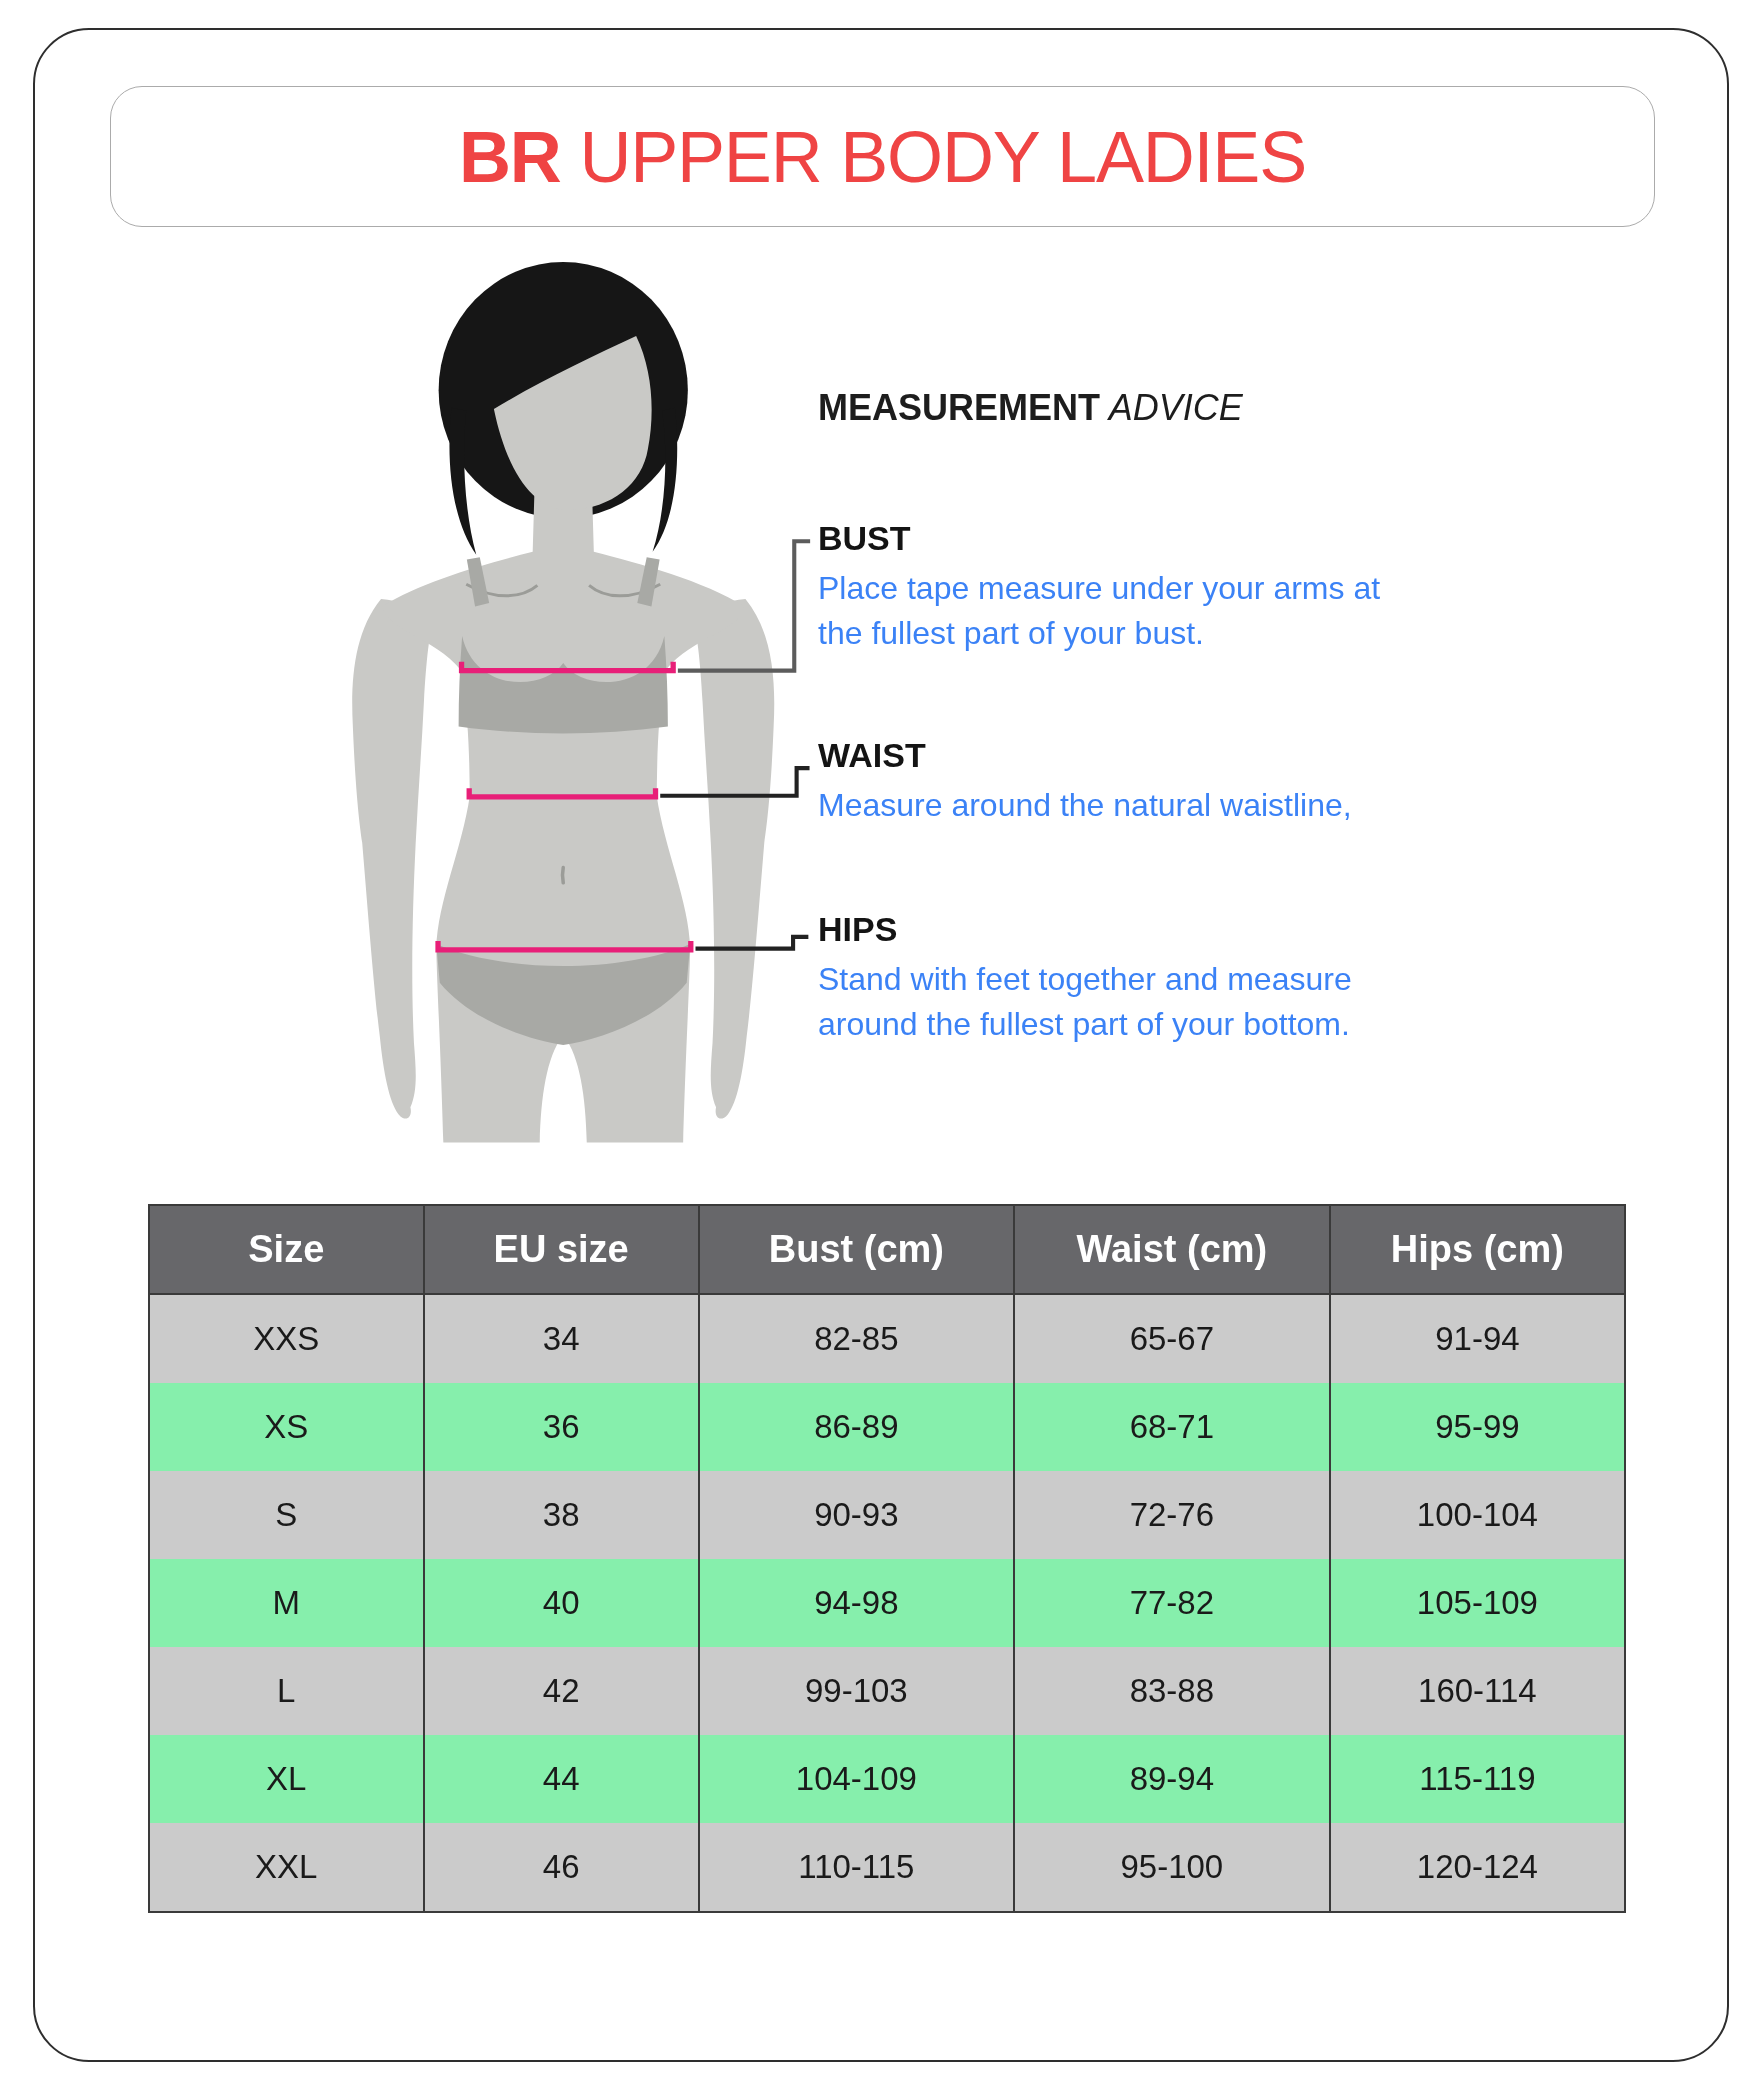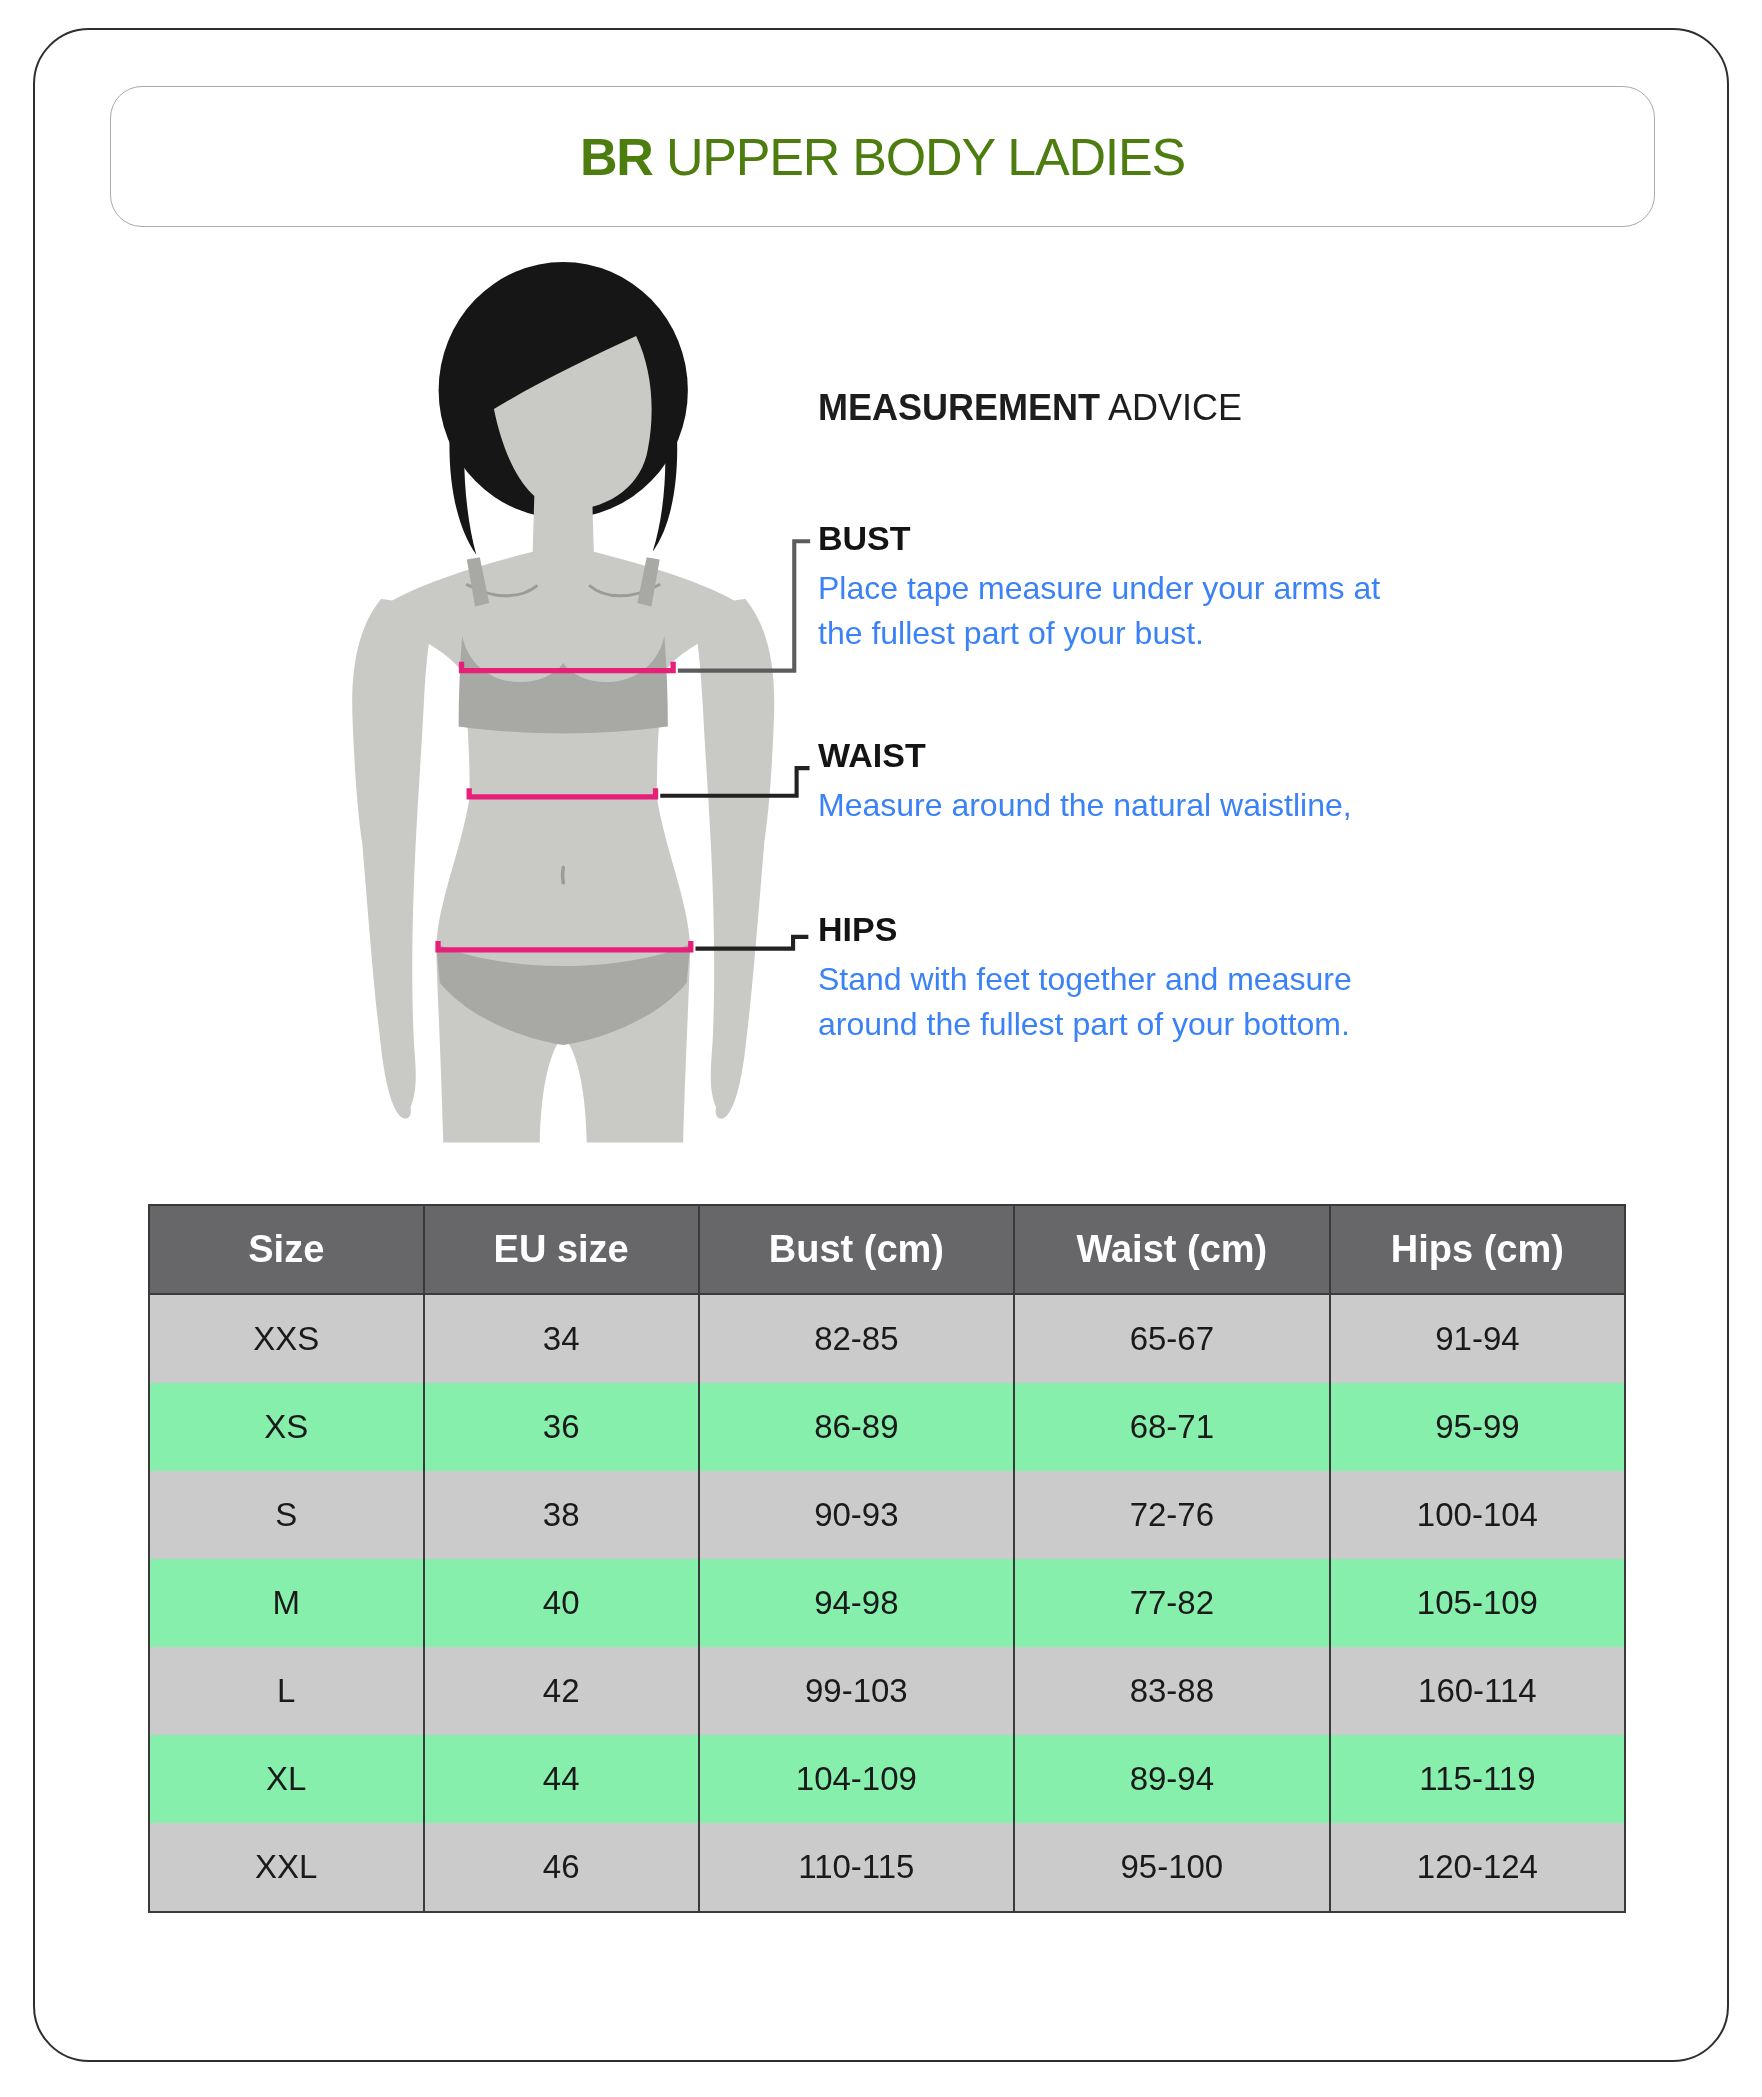--- a/index.html
+++ b/index.html
@@ -10,32 +10,32 @@
   #card{
     position:absolute;left:33px;top:28px;width:1692px;height:2030px;
     border:2.4px solid #2e2e2e;border-radius:56px;background:#ffffff;
   }
   #title-box{
     position:absolute;left:75px;top:56px;width:1543px;height:139px;
     border:1.8px solid #ababab;border-radius:32px;
     display:flex;align-items:center;justify-content:center;
   }
   #title-box .title{
-    font-size:52px;letter-spacing:-1.2px;color:#4d7c0f;white-space:pre;
+    font-size:72px;letter-spacing:-1.2px;color:#ef4444;white-space:pre;
   }
   #title-box .brand{font-weight:800;}
   #title-box .rest{font-weight:400;}
 
   
   #figure-svg{position:absolute;left:293px;top:225px;width:494px;height:917px;}
 
   
   .advice-heading{position:absolute;left:783px;top:357px;font-size:36px;white-space:pre;}
   .advice-heading .hb{font-weight:800;}
-  .advice-heading .hr{font-weight:400;}
+  .advice-heading .hr{font-weight:400;font-style:italic;}
 
   .advice-section{position:absolute;left:783px;}
   .advice-section h3{margin:0 0 9.4px 0;font-size:34px;font-weight:800;line-height:38px;color:#141414;}
   .advice-section .line{font-size:32px;line-height:45px;font-weight:400;color:#3b82f6;}
   #section-bust{top:489px;}
   #section-waist{top:706px;}
   #section-hips{top:880px;}
 
   
   #size-table{

